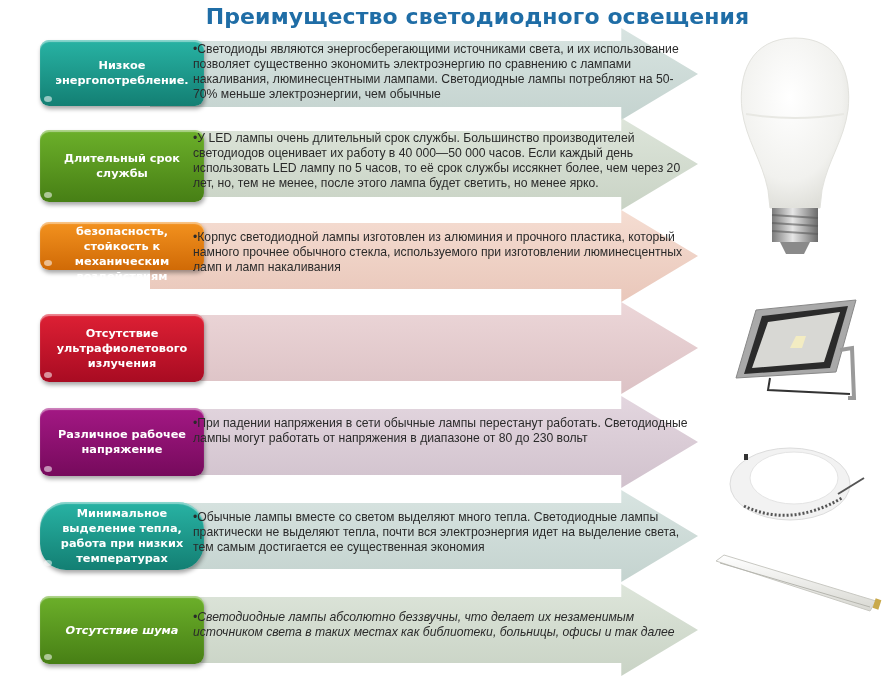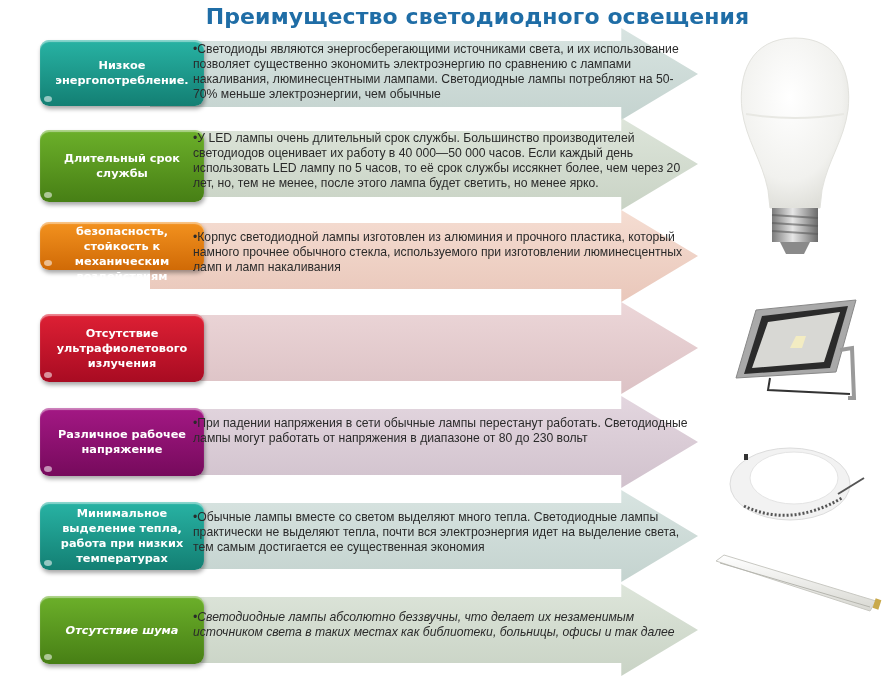--- a/index.html
+++ b/index.html
@@ -65,21 +65,21 @@
 </div>
 
 <div class="row" style="top:396px;">
   <div class="arrow" style="background:linear-gradient(#e3d6df,#d1c2cd);"></div>
   <div class="label" style="top:12px;height:68px;background:linear-gradient(#a31884,#760a5c);">Различное рабочее напряжение</div>
   <div class="arrow-text" style="top:20px;">•При падении напряжения в сети обычные лампы перестанут работать. Светодиодные лампы могут работать от напряжения в диапазоне от 80 до 230 вольт</div>
 </div>
 
 <div class="row" style="top:490px;">
   <div class="arrow" style="background:linear-gradient(#d8e4e1,#c4d3cf);"></div>
-  <div class="label" style="top:12px;height:68px;background:linear-gradient(#28b3a4,#137f73);">Минимальное выделение тепла, работа при низких температурах</div>
+  <div class="label" style="top:12px;height:68px;background:linear-gradient(#28b3a4,#137f73);border-radius:26px;">Минимальное выделение тепла, работа при низких температурах</div>
   <div class="arrow-text" style="top:20px;">•Обычные лампы вместе со светом выделяют много тепла. Светодиодные лампы практически не выделяют тепла, почти вся электроэнергия идет на выделение света, тем самым достигается ее существенная экономия</div>
 </div>
 
 <div class="row" style="top:584px;font-style:italic;">
   <div class="arrow" style="background:linear-gradient(#dde5da,#c9d3c5);"></div>
   <div class="label" style="top:12px;height:68px;background:linear-gradient(#6cb02a,#477f15);">Отсутствие шума</div>
   <div class="arrow-text" style="top:26px;">•Светодиодные лампы абсолютно беззвучны, что делает их незаменимым источником света в таких местах как библиотеки, больницы, офисы и так далее</div>
 </div>
 
 <svg class="product" style="left:730px;top:30px;" width="130" height="240" viewBox="0 0 130 240">

